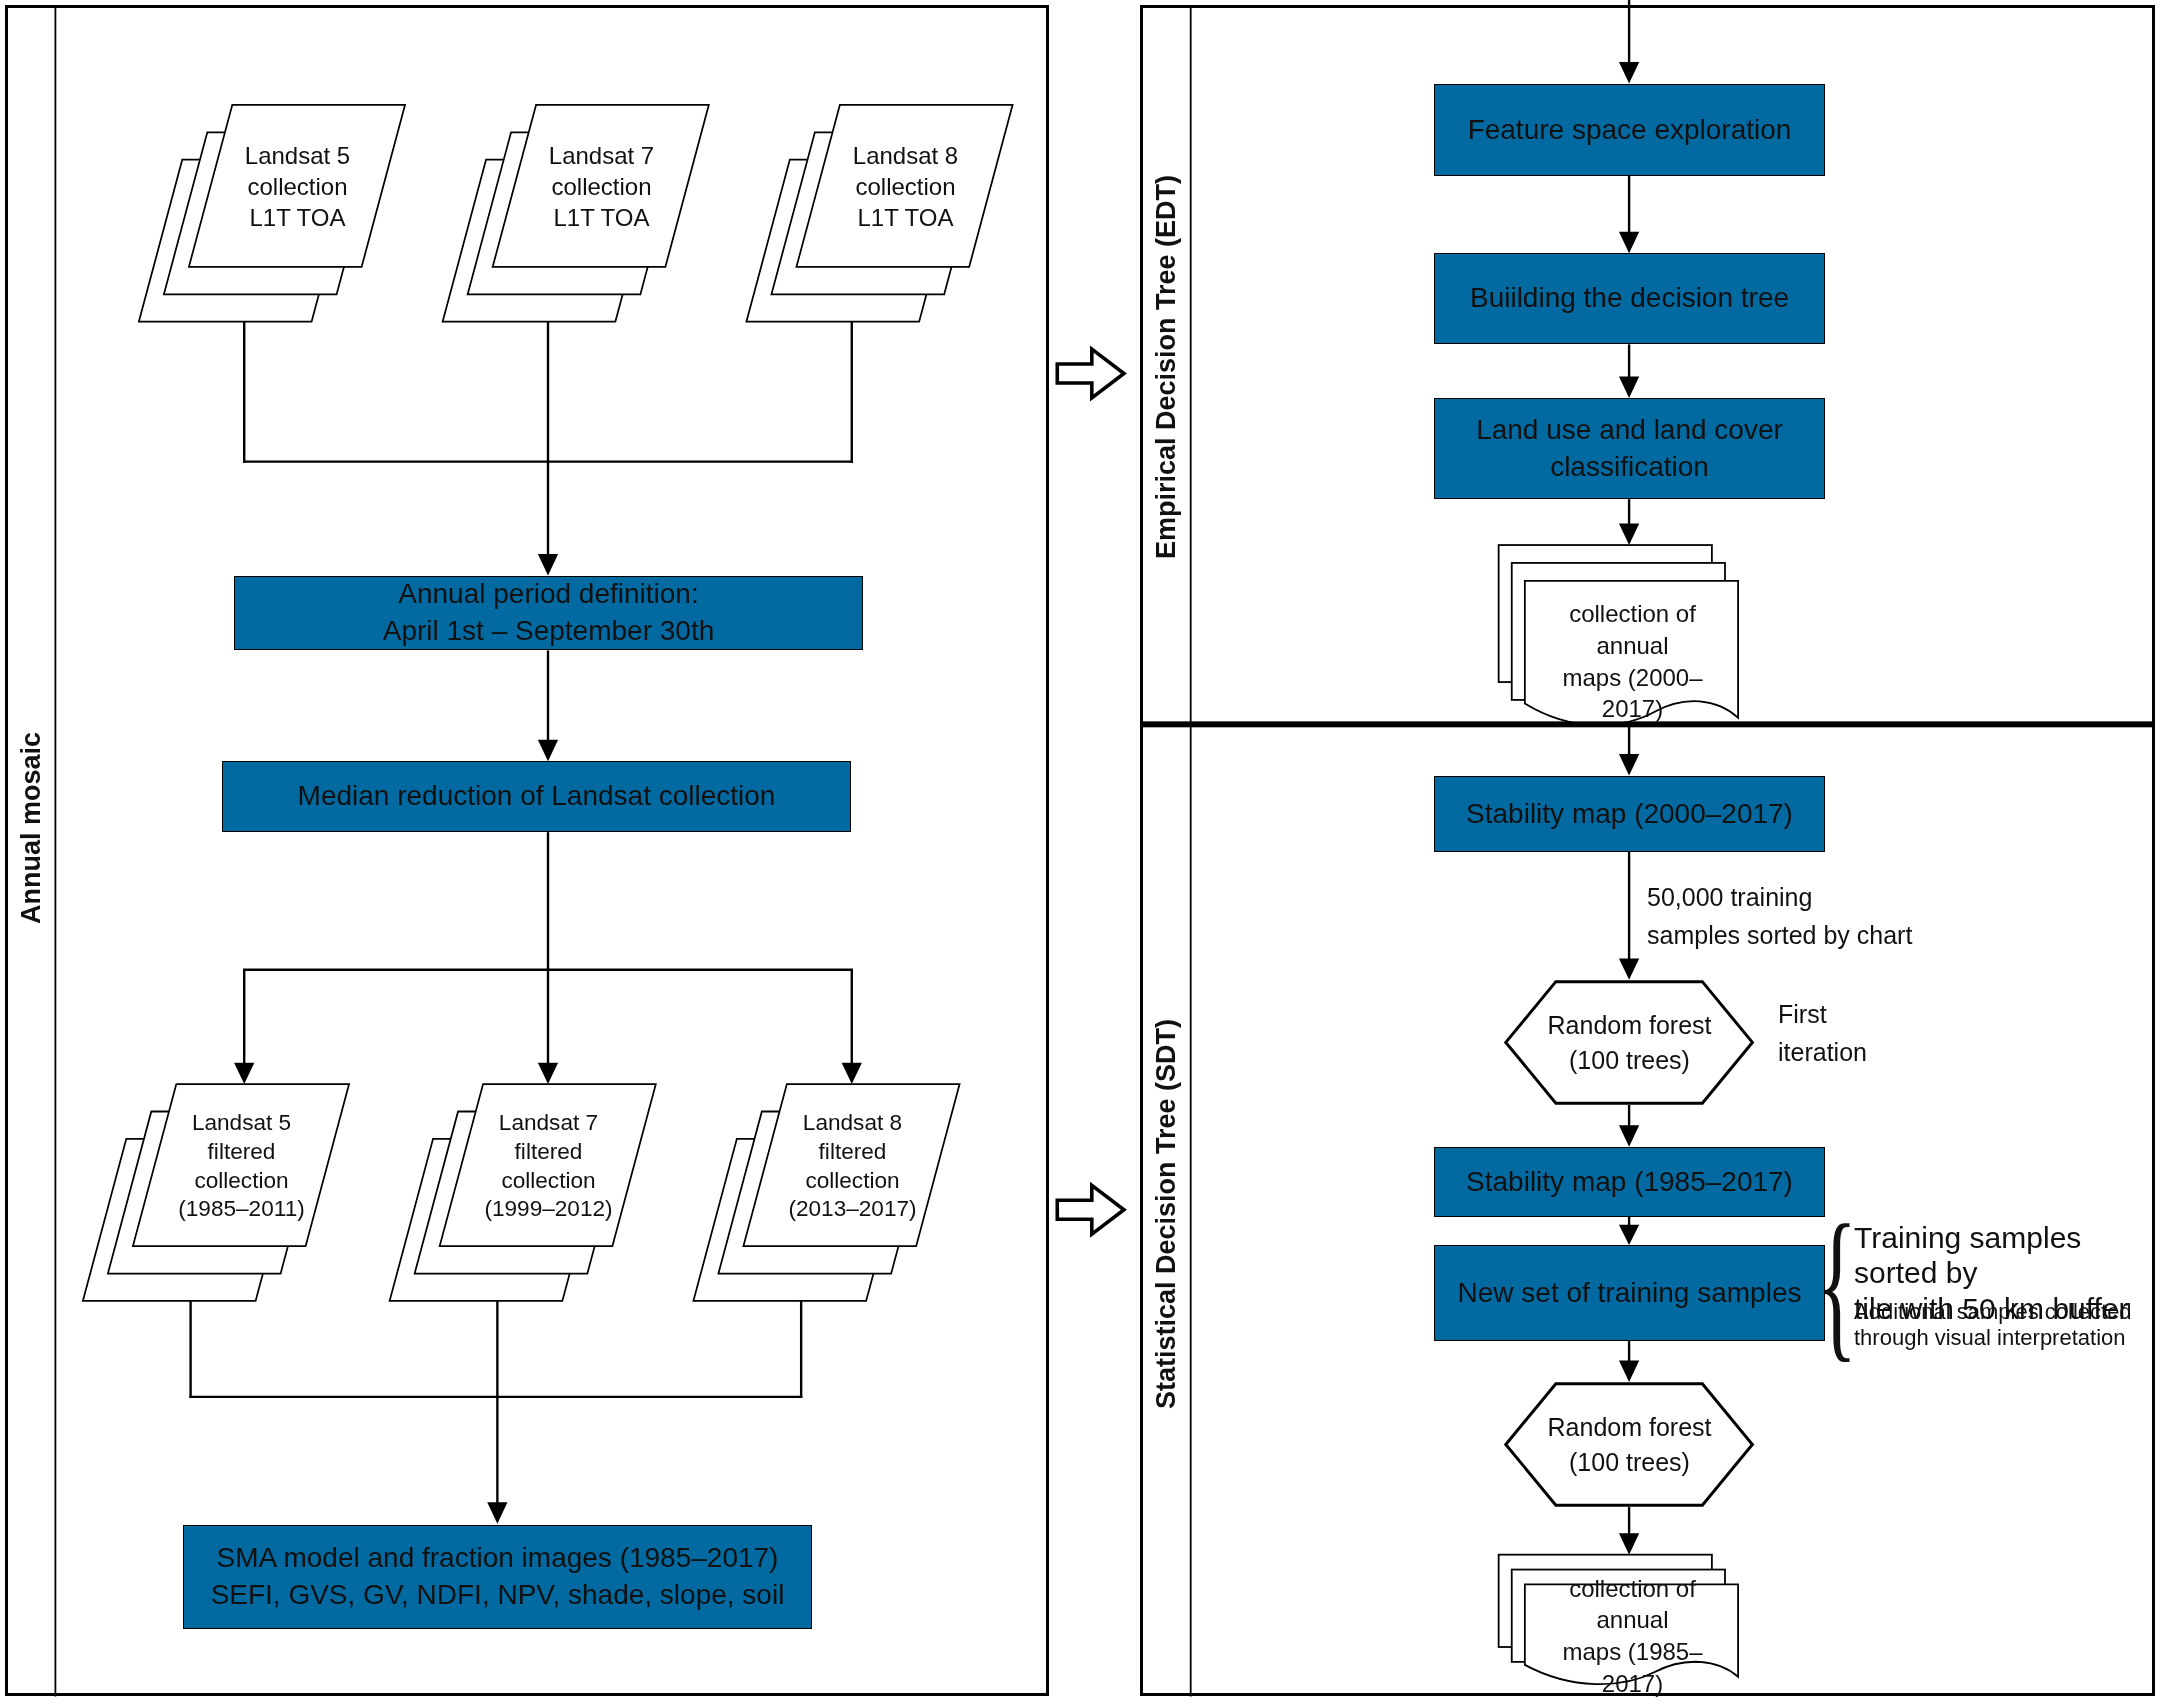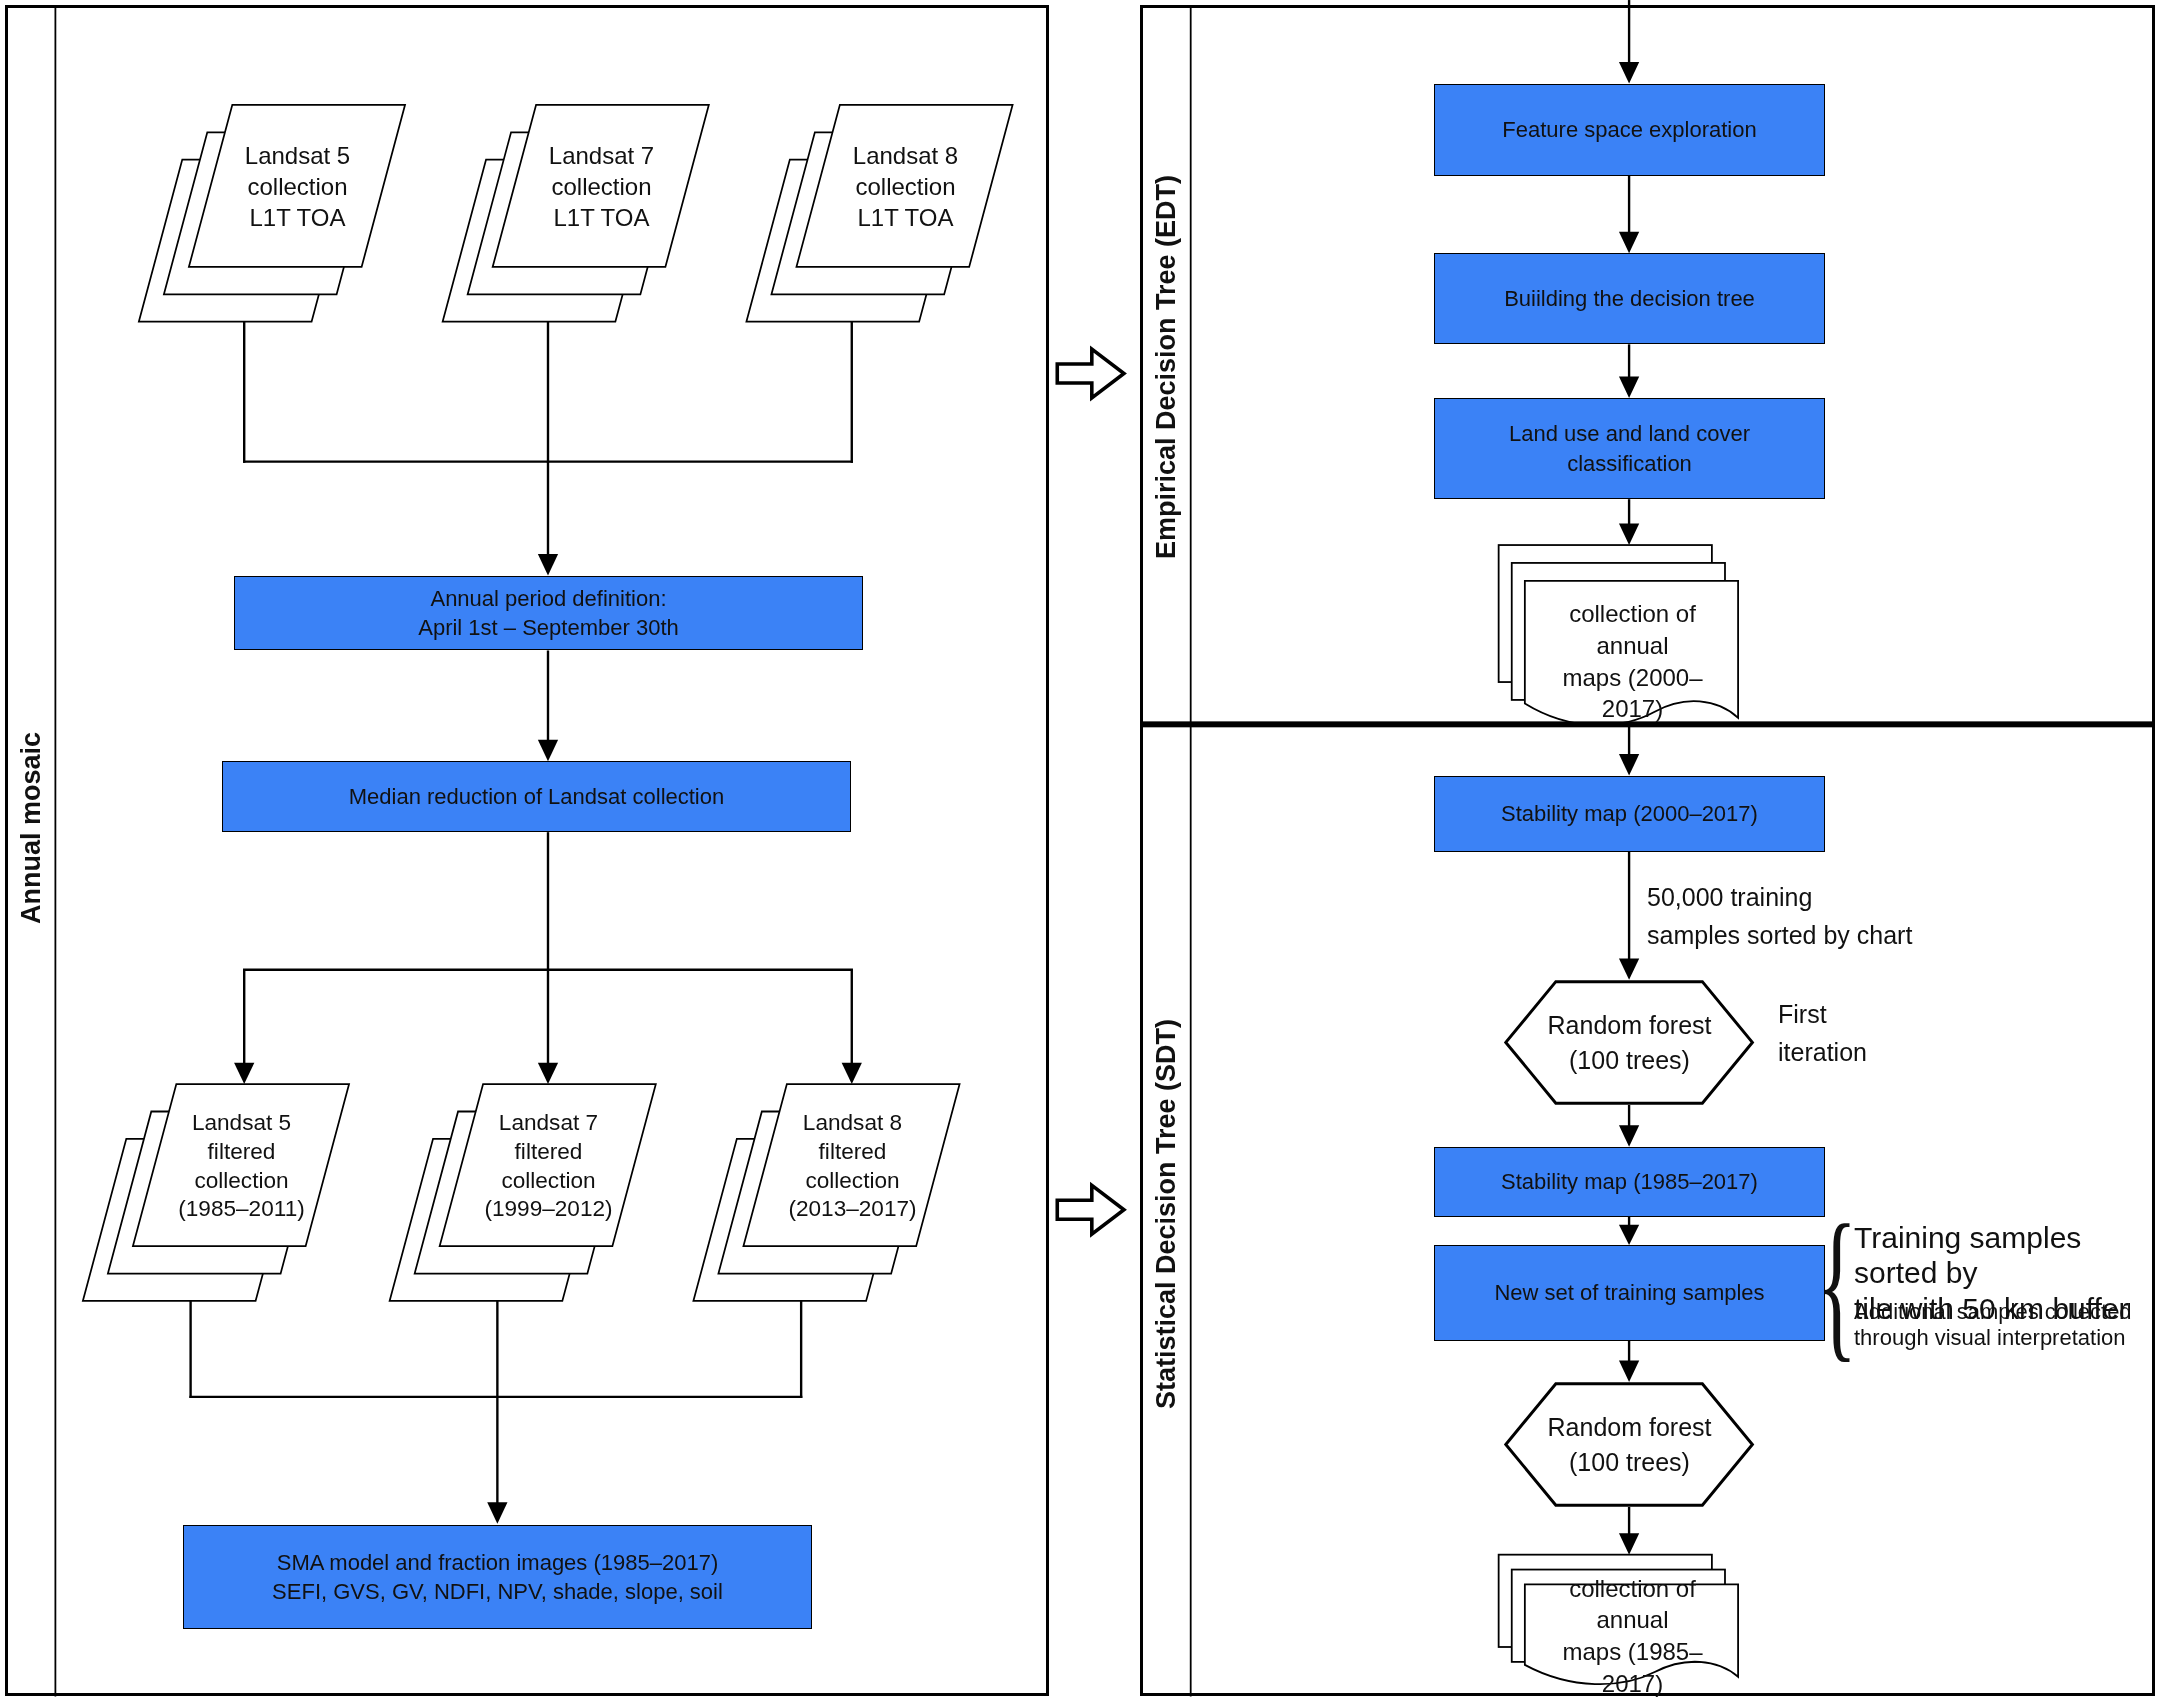--- a/index.html
+++ b/index.html
@@ -1,19 +1,19 @@
 <!DOCTYPE html>
 <html style="font-size:9.5px"><head>
 <meta charset="utf-8">
 <style>
   html,body{margin:0;padding:0;background:#ffffff;font-family:"Liberation Sans",sans-serif;}
   #canvas{position:relative;width:2161px;height:1706px;background:#fff;overflow:hidden;color:#111;}
   #shapes{position:absolute;left:0;top:0;z-index:1;}
   .panel{position:absolute;border:3px solid #000;box-sizing:border-box;background:none;z-index:2;pointer-events:none;}
-  .box{position:absolute;background:#3b82f6;border:1.8px solid #000;box-sizing:border-box;display:flex;align-items:center;justify-content:center;text-align:center;white-space:pre-line;font-size:22px;line-height:1.32;z-index:3;}
+  .box{position:absolute;background:#0369a1;border:1.8px solid #000;box-sizing:border-box;display:flex;align-items:center;justify-content:center;text-align:center;white-space:pre-line;font-size:28px;line-height:1.32;z-index:3;}
   .stack-text{position:absolute;display:flex;align-items:center;justify-content:center;text-align:center;white-space:pre-line;z-index:4;}
   .doc-text{position:absolute;display:flex;align-items:center;justify-content:center;text-align:center;white-space:pre-line;font-size:24px;line-height:1.32;z-index:4;}
   .hex-text{position:absolute;display:flex;align-items:center;justify-content:center;text-align:center;white-space:pre-line;font-size:25px;line-height:1.4;z-index:4;}
   .note{position:absolute;white-space:pre-line;z-index:4;}
   .vlabel{position:absolute;transform:rotate(-90deg);font-weight:bold;font-size:27px;text-align:center;height:36px;line-height:36px;z-index:3;}
   .brace{position:absolute;font-family:"Liberation Serif",serif;font-weight:400;transform:scaleX(0.5);transform-origin:left center;z-index:4;}
 </style>
 </head>
 <body>
 

